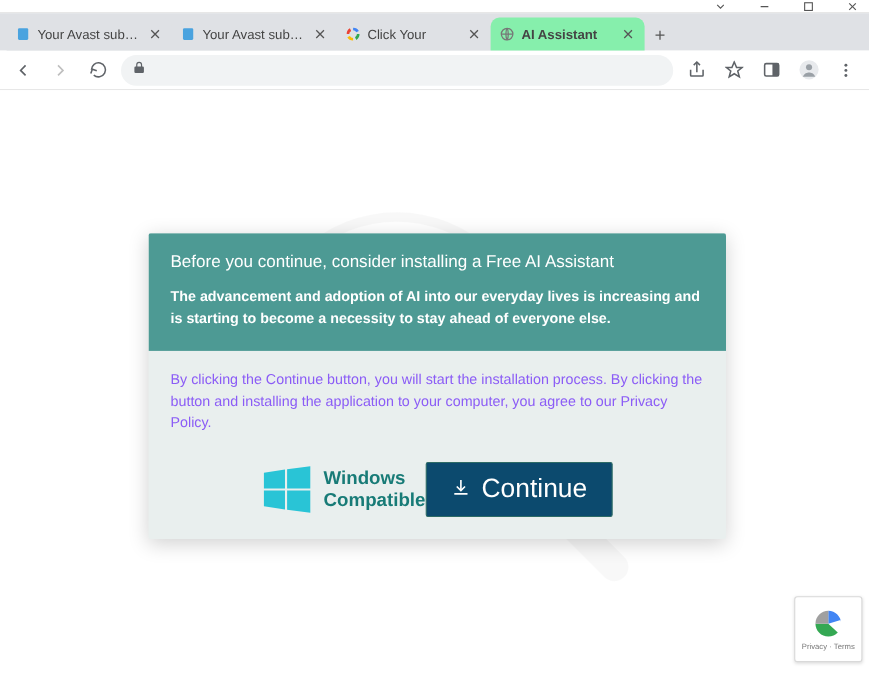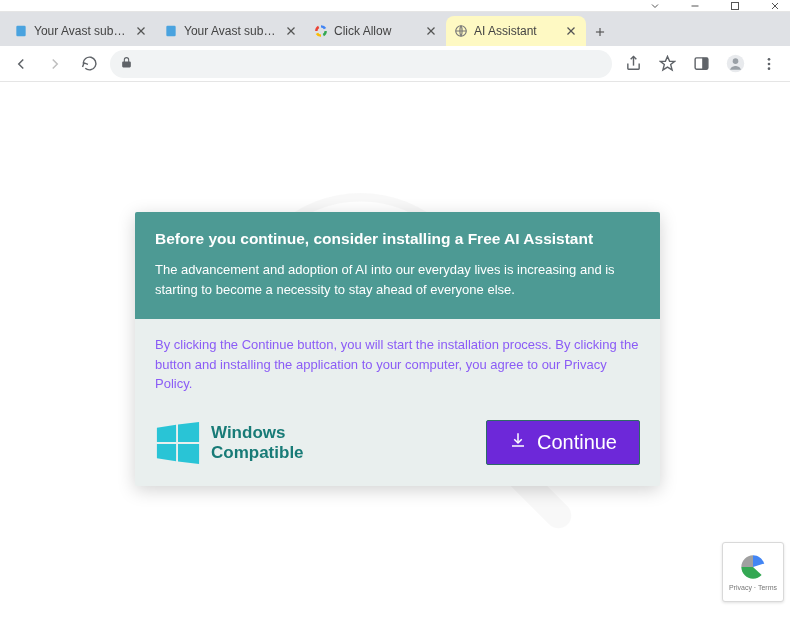--- a/index.html
+++ b/index.html
@@ -41,21 +41,22 @@
     padding: 0 8px;
     font-size: 12px;
     color: #444;
     background: #dfe1e5;
     border-radius: 8px 8px 0 0;
     position: relative;
     gap: 6px;
     cursor: pointer;
   }
   .tab.active {
-    background: #fef9c3;
+    background: #86efac;
+    font-weight: bold;
   }
   .tab .favicon { width:14px; height:14px; display:flex; align-items:center; justify-content:center; }
   .tab .title { flex:1; white-space:nowrap; overflow:hidden; text-overflow:ellipsis; }
   .tab .tab-close { width:14px; height:14px; display:flex; align-items:center; justify-content:center; color:#555; }
   .newtab { width:28px; height:28px; display:flex; align-items:center; justify-content:center; color:#555; cursor:pointer; }
   
   .toolbar {
     height: 36px;
     background: #fff;
     border-bottom: 1px solid #e5e5e5;
@@ -101,46 +102,46 @@
     background:#e9efee;
     box-shadow:0 4px 18px rgba(0,0,0,0.18);
     border-radius:2px;
     overflow:hidden;
   }
   .card-head {
     background:#4d9a94;
     color:#fff;
     padding:18px 20px 20px 20px;
   }
-  .card-head h2 { font-size:15.5px; font-weight:700; margin-bottom:12px; }
-  .card-head p { font-size:13px; line-height:1.5; margin-bottom:12px; }
+  .card-head h2 { font-size:15.5px; font-weight:400; margin-bottom:12px; }
+  .card-head p { font-size:13px; line-height:1.5; margin-bottom:12px;font-weight:bold; }
   .card-head p:last-child { margin-bottom:0; }
   .card-body {
     padding:16px 20px 18px 20px;
     color:#8b5cf6;
     font-size:13px;
     line-height:1.5;
   }
   .card-foot {
     display:flex;
     align-items:center;
-    justify-content:space-between;
+    justify-content:center;
     padding:8px 20px 20px 20px;
   }
   .wincompat {
     display:flex; align-items:center; gap:10px;
   }
   .wincompat .winlogo { width:46px; height:46px; }
   .wincompat .txt { color:#187b77; font-weight:600; font-size:17px; line-height:1.15; }
   .continue-btn {
-    background:#6d28d9;
+    background:#0c4a6e;
     color:#fff;
     border:1px solid #2d6b66;
     padding:10px 22px;
-    font-size:20px;
+    font-size:24px;
     display:flex; align-items:center; gap:10px;
     cursor:pointer;
     border-radius:2px;
   }
   
   .recaptcha {
     position:absolute;
     right:6px; bottom:20px;
     width:62px; height:60px;
     background:#fff;
@@ -211,21 +212,21 @@
   </div>
   <div class="tab">
     <span class="favicon">
       <svg viewBox="0 0 24 24">
           <path fill="#4285F4" d="M12 2a10 10 0 0 1 9 5l-4 2a6 6 0 0 0-5-3z"></path>
           <path fill="#34A853" d="M22 12a10 10 0 0 1-5 9l-2-4a6 6 0 0 0 3-5z"></path>
           <path fill="#FBBC05" d="M12 22a10 10 0 0 1-9-5l4-2a6 6 0 0 0 5 3z"></path>
           <path fill="#EA4335" d="M2 12a10 10 0 0 1 5-9l2 4a6 6 0 0 0-3 5z"></path>
         </svg>
     </span>
-    <span class="title">Click Allow</span>
+    <span class="title">Click Your</span>
     <span class="tab-close">
       <svg viewBox="0 0 24 24" stroke="#555" stroke-width="2">
           <line x1="6" y1="6" x2="18" y2="18"></line>
           <line x1="18" y1="6" x2="6" y2="18"></line>
         </svg>
     </span>
   </div>
   <div class="tab active">
     <span class="favicon">
       <svg viewBox="0 0 24 24" fill="none" stroke="#777" stroke-width="2">

